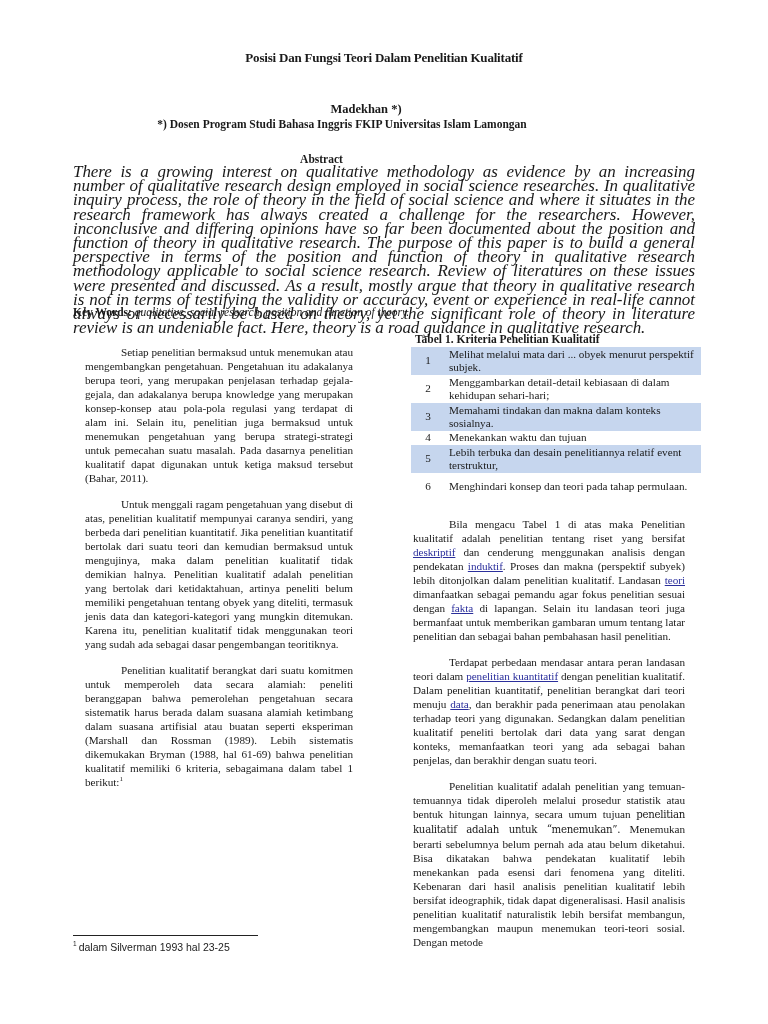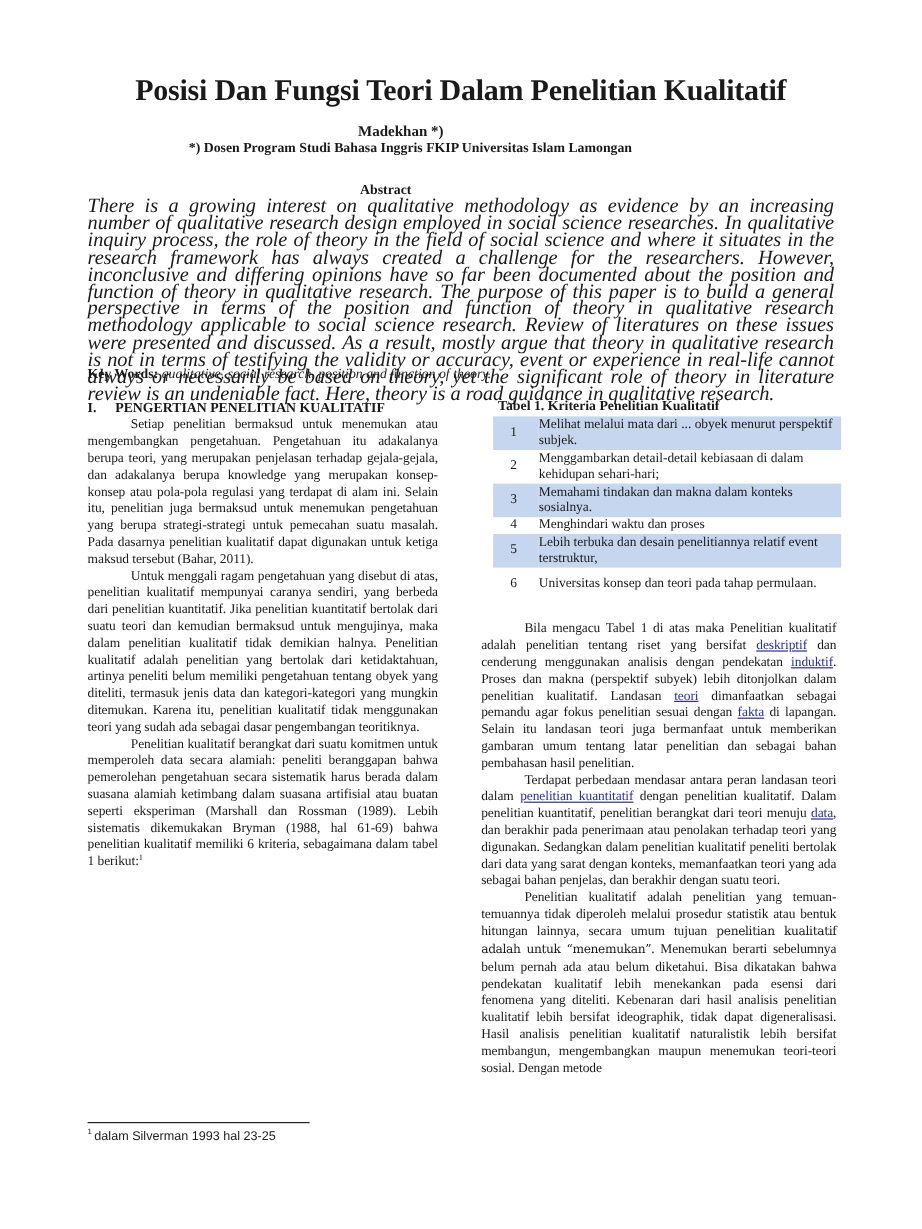--- a/index.html
+++ b/index.html
@@ -2,26 +2,26 @@
 <html><head>
 <meta charset="utf-8">
 <style>
   html, body { margin: 0; padding: 0; background: #ffffff; }
   body {
     width: 768px; height: 1024px; position: relative; overflow: hidden;
     font-family: "Liberation Serif", "DejaVu Serif", serif; color: #1a1a1a;
   }
   .page { position: absolute; left: 0; top: 0; width: 768px; height: 1024px; }
   .title {
-    position: absolute; left: 0; width: 768px; top: 62px; text-align: center;
-    font-size: 25px; font-weight: bold; letter-spacing: -0.2px;
+    position: absolute; left: 0; width: 768px; top: 50px; text-align: center;
+    font-size: 13px; font-weight: bold; letter-spacing: -0.2px;
   }
   .author {
     position: absolute; left: 0; width: 668px; top: 102px; text-align: center;
-    font-size: 12.5px; font-weight: bold;
+    font-size: 12.5px; font-weight: bold; padding-left: 32px;
   }
   .affil {
     position: absolute; left: 0; width: 684px; top: 118px; text-align: center;
     font-size: 11.5px; font-weight: bold;
   }
   .abstract-head {
     position: absolute; left: 0; width: 643px; top: 153px; text-align: center;
     font-size: 11.5px; font-weight: bold;
   }
   .abstract-body {
@@ -40,21 +40,21 @@
     position: absolute; left: 73px; width: 292px; top: 333px;
   }
   .col-right {
     position: absolute; left: 401px; width: 296px; top: 333px;
   }
   .section-head {
     font-size: 11.5px; font-weight: bold; line-height: 14px; margin: 0;
   }
   .section-head .num { display: inline-block; width: 23px; }
   .para {
-    font-size: 11.2px; line-height: 14px; text-align: justify; margin: 0;
+    font-size: 11.2px; line-height: 14px; text-align: justify; margin: 12px;
     text-indent: 36px; letter-spacing: -0.05px;
   }
   .para sup { font-size: 7px; line-height: 0; }
   .link { color: #2b2f9c; text-decoration: underline; }
   .mono-ish { font-family: "DejaVu Serif", serif; font-size: 10.2px; letter-spacing: -0.3px; }
 
   .table-caption {
     font-size: 11.5px; font-weight: bold; text-align: left; line-height: 13px;
     margin: 0 0 1px 0; padding-left: 14px;
   }
@@ -90,23 +90,20 @@
   <div class="affil">*) Dosen Program Studi Bahasa Inggris FKIP Universitas Islam Lamongan</div>
 
   <div class="abstract-head">Abstract</div>
   <div class="abstract-body">There is a growing interest on qualitative methodology as evidence by an increasing number of qualitative research design employed in social science researches. In qualitative inquiry process, the role of theory in the field of social science and where it situates in the research framework has always created a challenge for the researchers. However, inconclusive and differing opinions have so far been documented about the position and function of theory in qualitative research. The purpose of this paper is to build a general perspective in terms of the position and function of theory in qualitative research methodology applicable to social science research. Review of literatures on these issues were presented and discussed. As a result, mostly argue that theory in qualitative research is not in terms of testifying the validity or accuracy, event or experience in real-life cannot always or necessarily be based on theory, yet the significant role of theory in literature review is an undeniable fact. Here, theory is a road guidance in qualitative research.</div>
 
   <div class="keywords">
     <b>Key Words:</b><i> qualitative, social research, position and function of theory.</i>
   </div>
 
   <div class="col-left">
-    <p class="section-head">
-      <span class="num">I.</span><span>PENGERTIAN PENELITIAN KUALITATIF</span>
-    </p>
     <p class="para">Setiap penelitian bermaksud untuk menemukan atau mengembangkan pengetahuan. Pengetahuan itu adakalanya berupa teori, yang merupakan penjelasan terhadap gejala-gejala, dan adakalanya berupa knowledge yang merupakan konsep-konsep atau pola-pola regulasi yang terdapat di alam ini. Selain itu, penelitian juga bermaksud untuk menemukan pengetahuan yang berupa strategi-strategi untuk pemecahan suatu masalah. Pada dasarnya penelitian kualitatif dapat digunakan untuk ketiga maksud tersebut (Bahar, 2011).</p>
     <p class="para">Untuk menggali ragam pengetahuan yang disebut di atas, penelitian kualitatif mempunyai caranya sendiri, yang berbeda dari penelitian kuantitatif. Jika penelitian kuantitatif bertolak dari suatu teori dan kemudian bermaksud untuk mengujinya, maka dalam penelitian kualitatif tidak demikian halnya. Penelitian kualitatif adalah penelitian yang bertolak dari ketidaktahuan, artinya peneliti belum memiliki pengetahuan tentang obyek yang diteliti, termasuk jenis data dan kategori-kategori yang mungkin ditemukan. Karena itu, penelitian kualitatif tidak menggunakan teori yang sudah ada sebagai dasar pengembangan teoritiknya.</p>
     <p class="para"><span>Penelitian kualitatif berangkat dari suatu komitmen untuk memperoleh data secara alamiah: peneliti beranggapan bahwa pemerolehan pengetahuan secara sistematik harus berada dalam suasana alamiah ketimbang dalam suasana artifisial atau buatan seperti eksperiman (Marshall dan Rossman (1989). Lebih sistematis dikemukakan Bryman (1988, hal 61-69) bahwa penelitian kualitatif memiliki 6 kriteria, sebagaimana dalam tabel 1 berikut:</span><sup>1</sup></p>
   </div>
 
   <div class="col-right">
     <p class="table-caption">Tabel 1. Kriteria Penelitian Kualitatif</p>
     <table class="criteria">
       <tbody>
           <tr class="shade double">
@@ -116,29 +113,29 @@
       <tr class="double">
         <td class="n">2</td>
         <td class="t">Menggambarkan detail-detail kebiasaan di dalam kehidupan sehari-hari;</td>
       </tr>
       <tr class="shade double">
         <td class="n">3</td>
         <td class="t">Memahami tindakan dan makna dalam konteks sosialnya.</td>
       </tr>
       <tr class="single">
         <td class="n">4</td>
-        <td class="t">Menghindari waktu dan proses</td>
+        <td class="t">Menekankan waktu dan tujuan</td>
       </tr>
       <tr class="shade double">
         <td class="n">5</td>
         <td class="t">Lebih terbuka dan desain penelitiannya relatif event terstruktur,</td>
       </tr>
       <tr class="double">
         <td class="n">6</td>
-        <td class="t">Universitas konsep dan teori pada tahap permulaan.</td>
+        <td class="t">Menghindari konsep dan teori pada tahap permulaan.</td>
       </tr>
     </tbody>
       </table>
 
     <div class="right-text">
       <p class="para"><span>Bila mengacu Tabel 1 di atas maka Penelitian kualitatif adalah penelitian tentang riset yang bersifat </span><a class="link">deskriptif</a><span> dan cenderung menggunakan analisis dengan pendekatan </span><a class="link">induktif</a><span>. Proses dan makna (perspektif subyek) lebih ditonjolkan dalam penelitian kualitatif. Landasan </span><a class="link">teori</a><span> dimanfaatkan sebagai pemandu agar fokus penelitian sesuai dengan </span><a class="link">fakta</a><span> di lapangan. Selain itu landasan teori juga bermanfaat untuk memberikan gambaran umum tentang latar penelitian dan sebagai bahan pembahasan hasil penelitian.</span></p>
 
       <p class="para"><span>Terdapat perbedaan mendasar antara peran landasan teori dalam </span><a class="link">penelitian kuantitatif</a><span> dengan penelitian kualitatif. Dalam penelitian kuantitatif, penelitian berangkat dari teori menuju </span><a class="link">data</a><span>, dan berakhir pada penerimaan atau penolakan terhadap teori yang digunakan. Sedangkan dalam penelitian kualitatif peneliti bertolak dari data yang sarat dengan konteks, memanfaatkan teori yang ada sebagai bahan penjelas, dan berakhir dengan suatu teori.</span></p>
 
       <p class="para"><span>Penelitian kualitatif adalah penelitian yang temuan-temuannya tidak diperoleh melalui prosedur statistik atau bentuk hitungan lainnya, secara umum tujuan </span><span class="mono-ish">penelitian kualitatif adalah untuk “menemukan”.</span><span> Menemukan berarti sebelumnya belum pernah ada atau belum diketahui. Bisa dikatakan bahwa pendekatan kualitatif lebih menekankan pada esensi dari fenomena yang diteliti. Kebenaran dari hasil analisis penelitian kualitatif lebih bersifat ideographik, tidak dapat digeneralisasi. Hasil analisis penelitian kualitatif naturalistik lebih bersifat membangun, mengembangkan maupun menemukan teori-teori sosial. Dengan metode</span></p>

